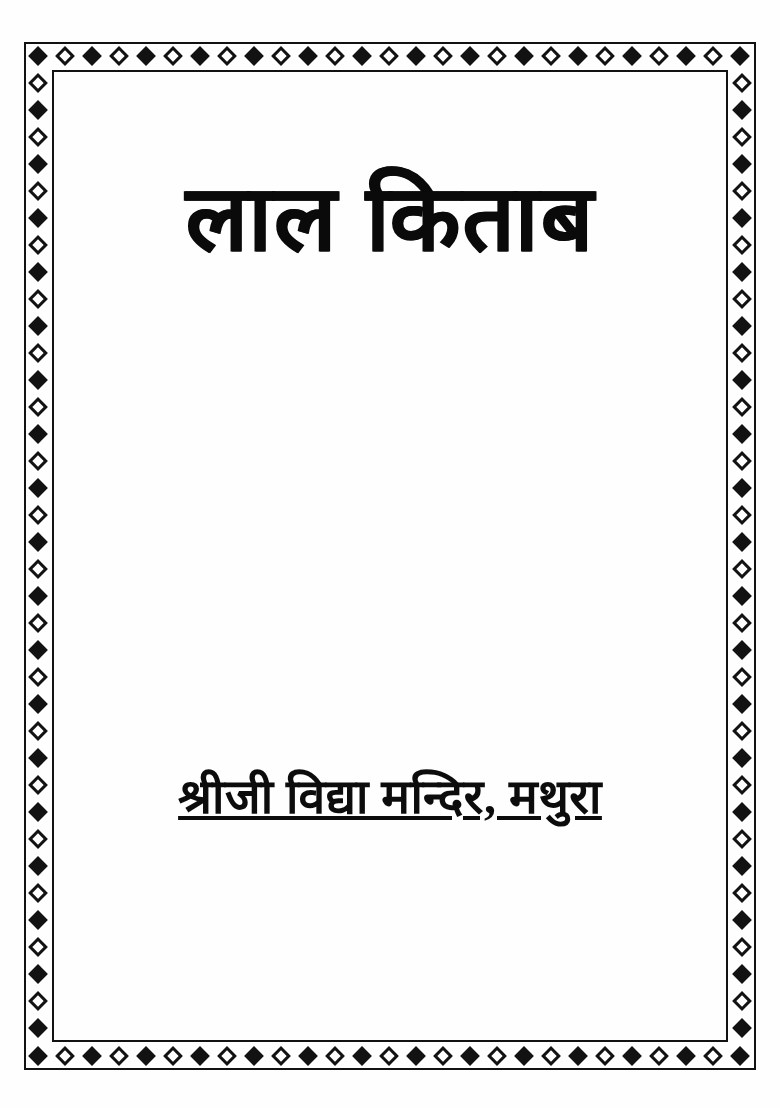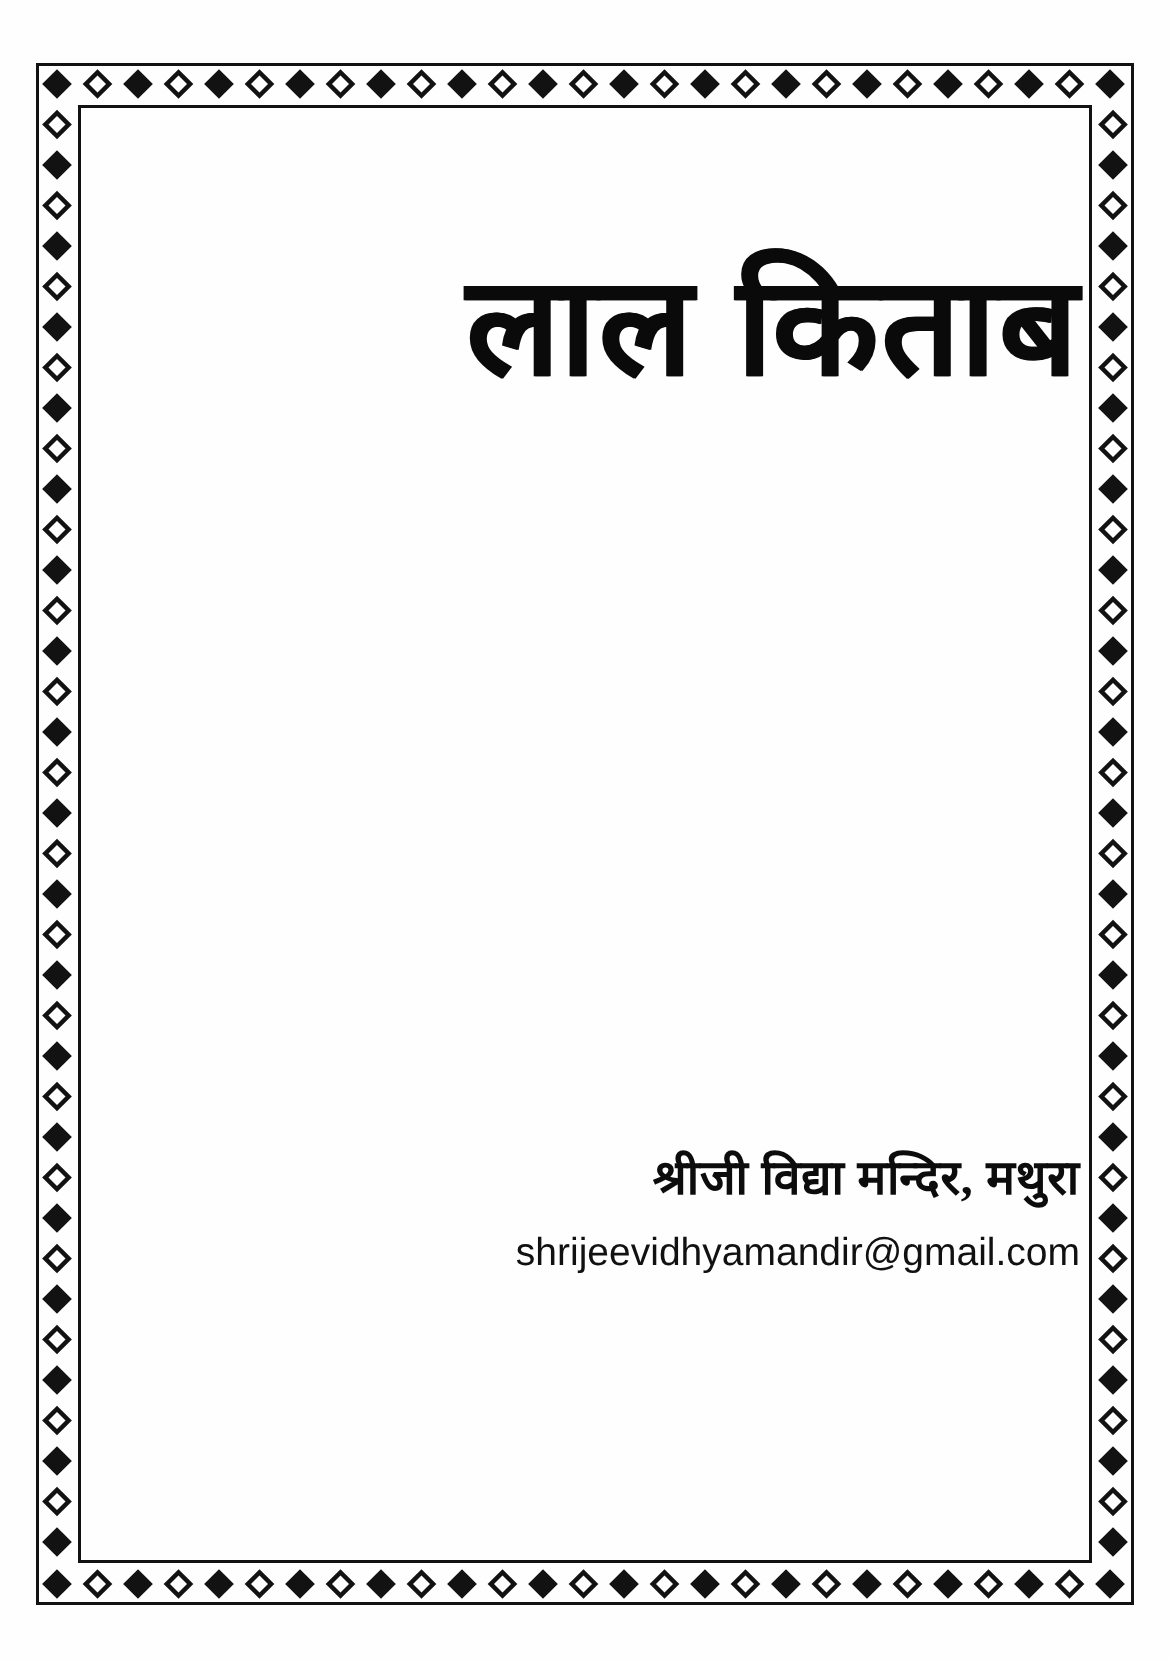--- a/index.html
+++ b/index.html
@@ -68,21 +68,21 @@
   }
   .dia.solid::before { display: none; }
 
   
   .content {
     position: absolute;
     left: 60px;
     top: 80px;
     width: 660px;
     height: 952px;
-    text-align: right;
+    text-align: center;
   }
 
   .main-title {
     font-family: "Liberation Sans", sans-serif;
     font-weight: bold;
     font-size: 92px;
     line-height: 1.05;
     letter-spacing: 2px;
     margin-top: 90px;
     color: #0a0a0a;
@@ -105,25 +105,26 @@
   }
   .publisher-label {
     font-family: "Liberation Serif", serif;
     font-size: 30px;
     font-weight: bold;
     color: #111111;
     letter-spacing: 1px;
   }
   .publisher-name {
     font-family: "Liberation Serif", serif;
-    font-size: 32px;
+    font-size: 48px;
     font-weight: bold;
     margin-top: 22px;
     color: #0c0c0c;
     letter-spacing: 0.5px;
+    text-decoration: underline;
   }
   .phone {
     font-family: "Liberation Serif", serif;
     font-size: 26px;
     margin-top: 22px;
     color: #111111;
   }
   .email {
     font-family: "Liberation Sans", sans-serif;
     font-size: 26px;
@@ -268,16 +269,15 @@
         <div class="dia solid" style="left: 713px; top: 981px;"></div>
       </div>
   </div>
 
   <div class="content">
     <div class="main-title">लाल किताब</div>
 
 
     <div class="publisher-block">
       <div class="publisher-name">श्रीजी विद्या मन्दिर, मथुरा</div>
-      <div class="email">shrijeevidhyamandir@gmail.com</div>
     </div>
   </div>
 </div>
 
 </body></html>

